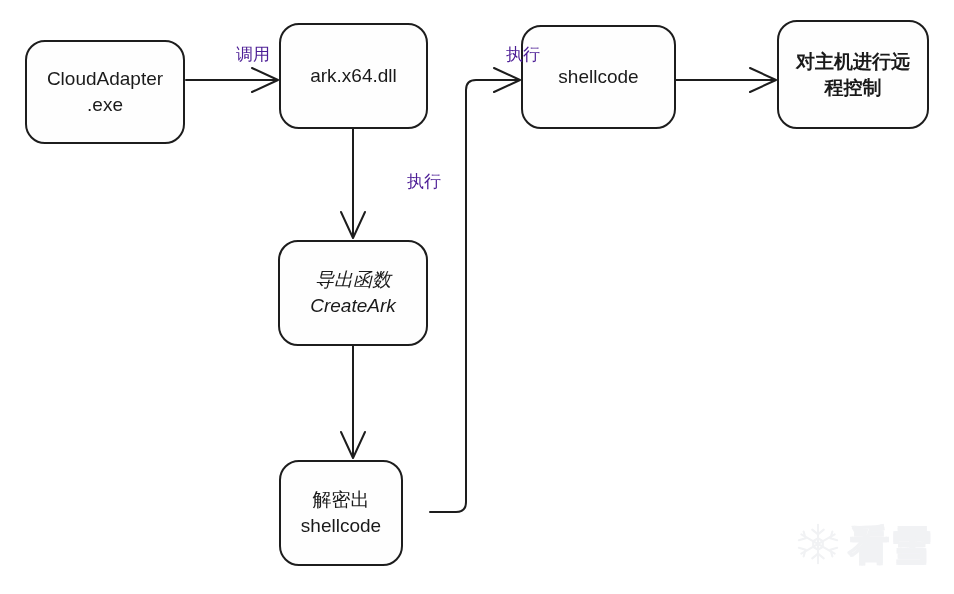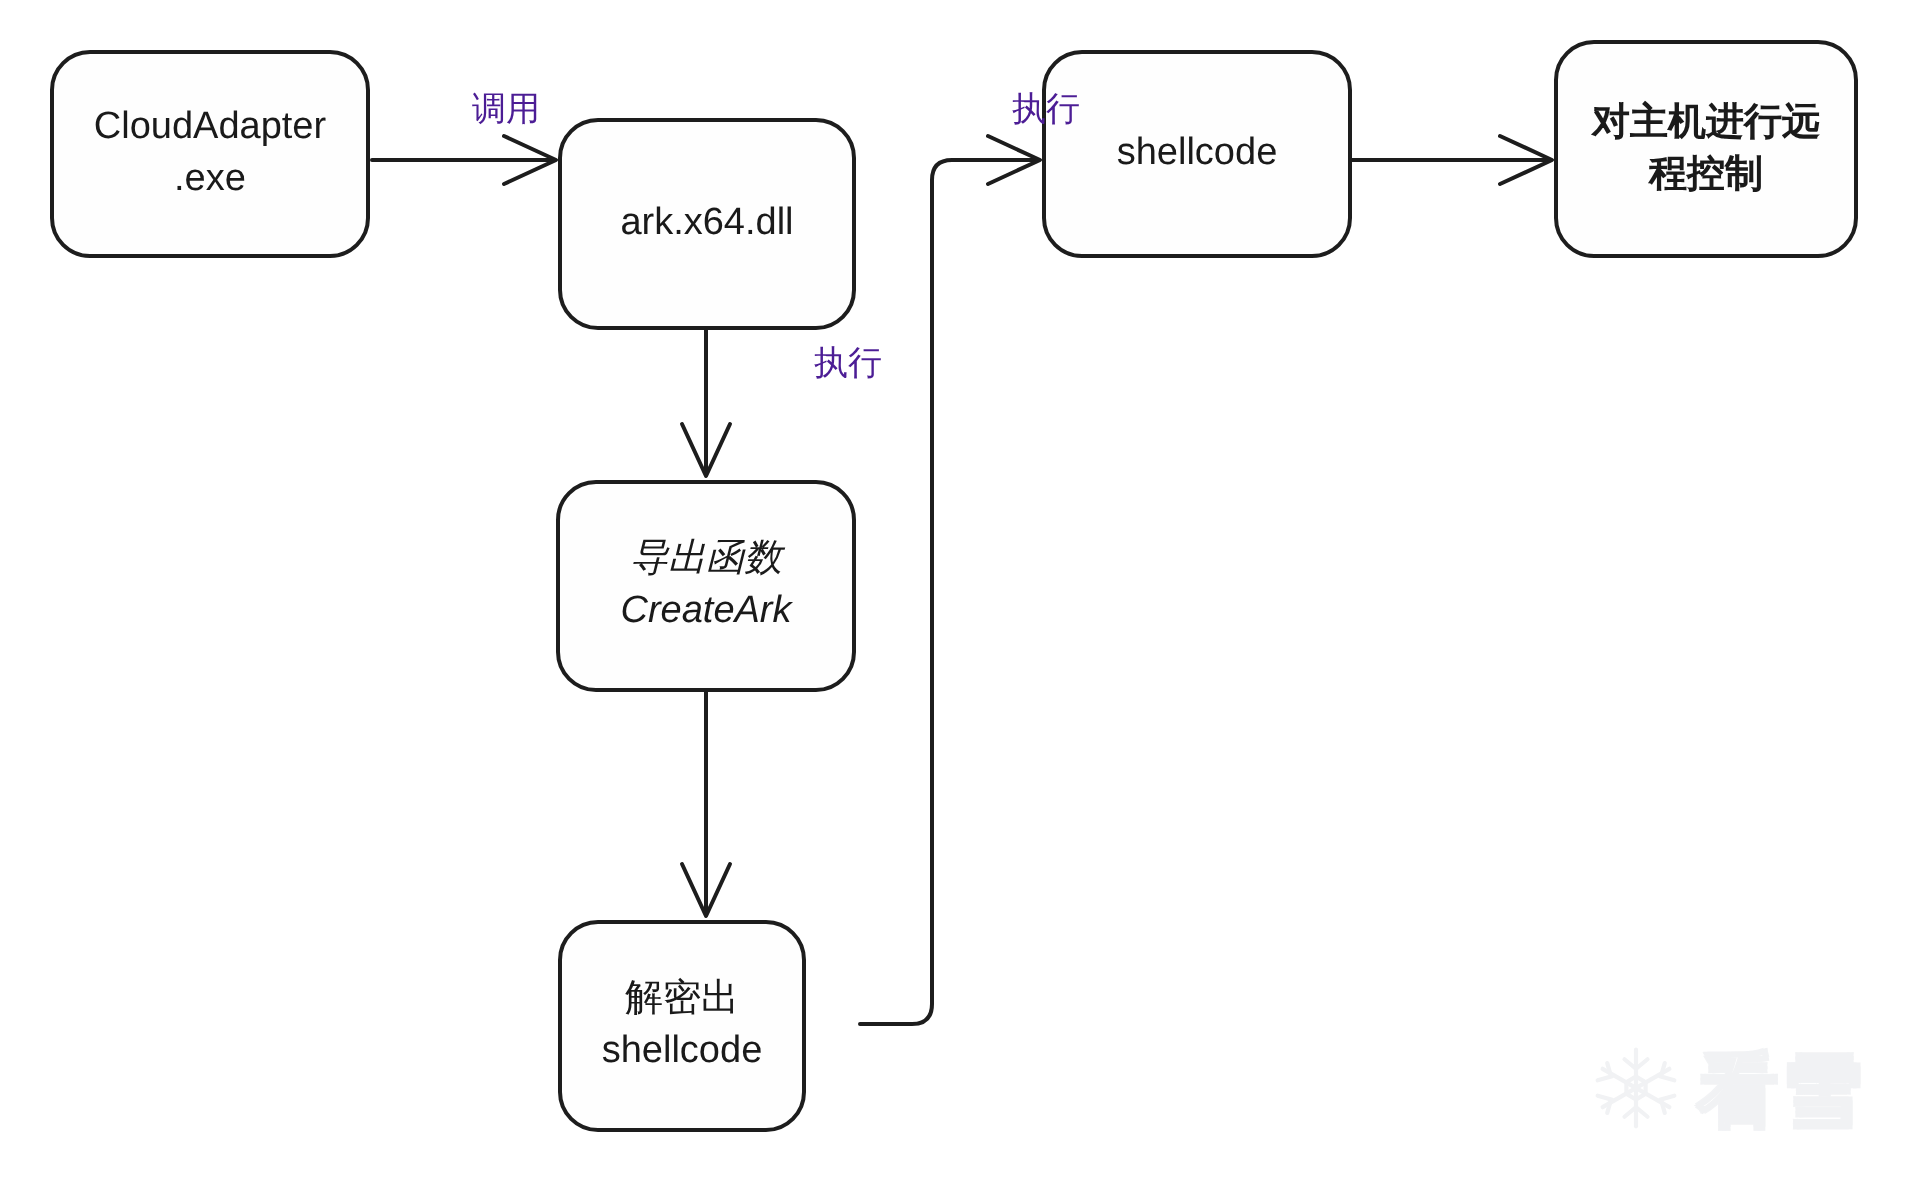--- a/index.html
+++ b/index.html
@@ -109,26 +109,26 @@
       <path d="M 430 512 L 456 512 Q 466 512 466 502 L 466 90 Q 466 80 476 80 L 518 80"></path>
       <polyline points="494,68 520,80 494,92"></polyline>
     </g>
 
     <g>
       <line x1="676" y1="80" x2="774" y2="80"></line>
       <polyline points="750,68 776,80 750,92"></polyline>
     </g>
   </svg>
 
-  <div class="node" style="left:25px; top:25px; width:160px; height:104px;text-align:right;">
+  <div class="node" style="left:25px; top:40px; width:160px; height:104px;text-align:right;">
     <span>CloudAdapter</span>
     <span class="line2">.exe</span>
   </div>
 
-  <div class="node" style="left:279px; top:23px; width:149px; height:106px;margin-top:36px;">
+  <div class="node" style="left:279px; top:23px; width:149px; height:106px;">
     <span>ark.x64.dll</span>
   </div>
 
   <div class="node" style="left:521px; top:25px; width:155px; height:104px;">
     <span>shellcode</span>
   </div>
 
   <div class="node" style="left:777px; top:20px; width:152px; height:109px;font-weight:bold;">
     <span>对主机进行远</span>
     <span class="line2">程控制</span>

